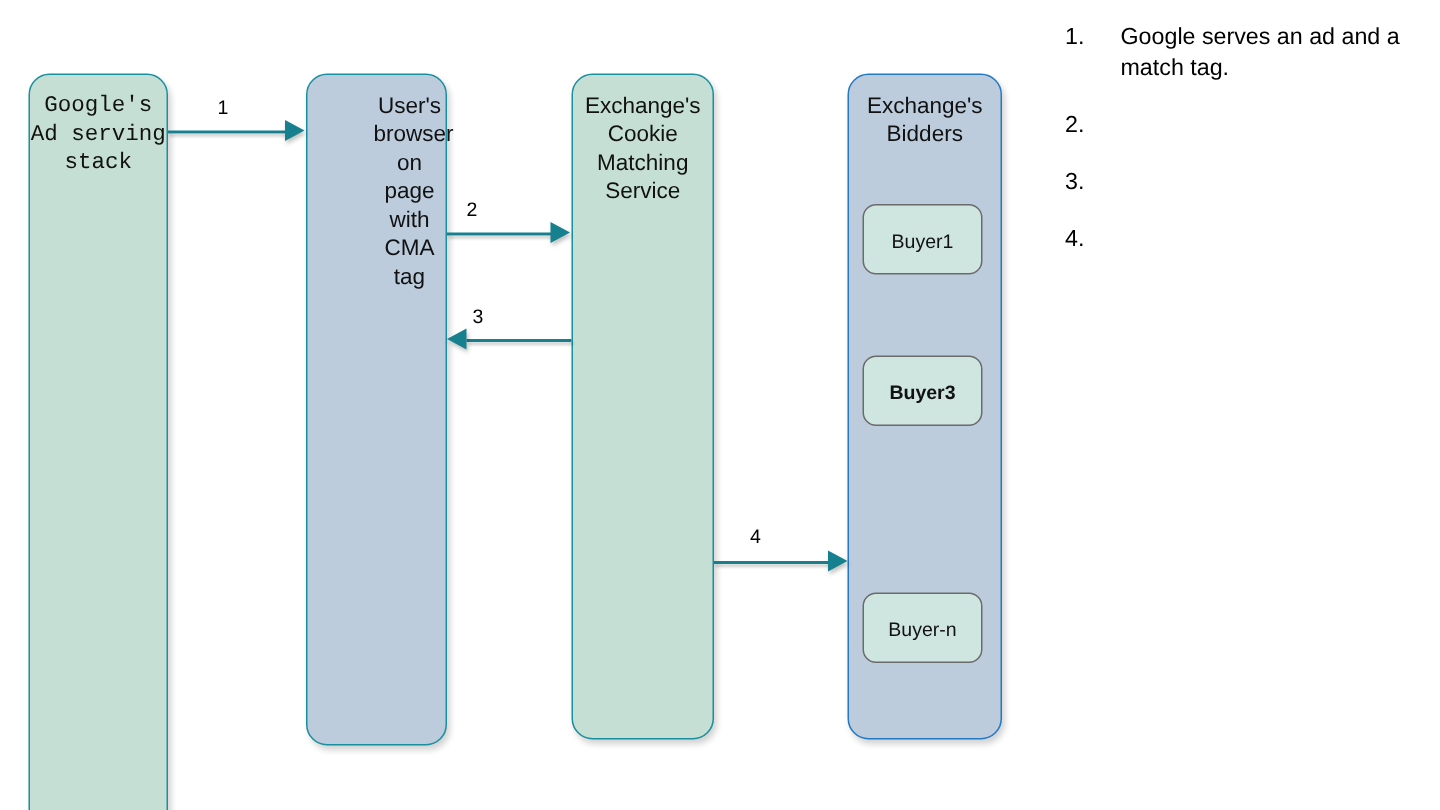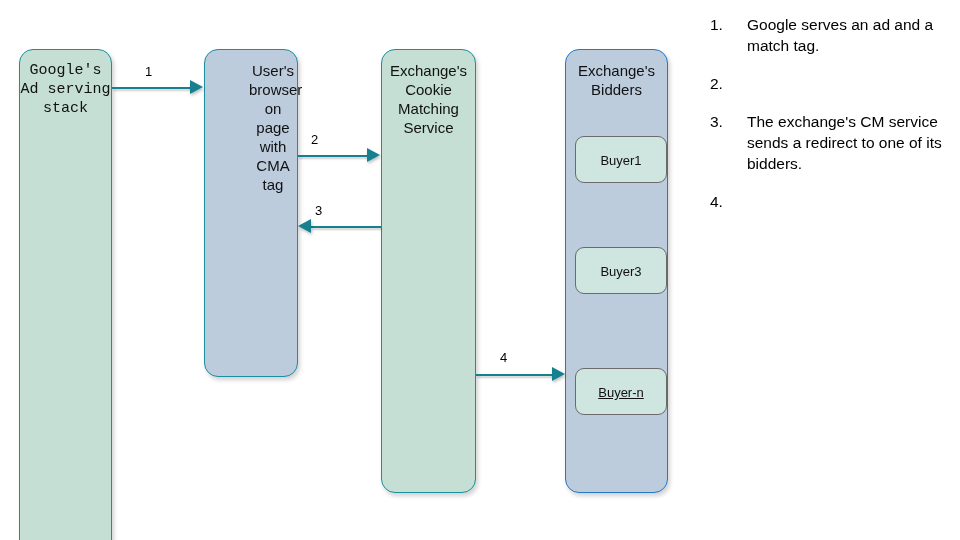--- a/index.html
+++ b/index.html
@@ -47,43 +47,43 @@
   .blue-box {
     background: #bcccdd;
     border: 1.6px solid #2379c4;
   }
   .blue-box-teal-edge {
     background: #bcccdd;
     border: 1.6px solid #1a8f9e;
   }
 
   #box-google     { left: 19px;  top: 49px;  width: 93px;  height: 515px; font-family: Liberation Mono, monospace; }
-  #box-browser    { left: 204px; top: 49px;  width: 94px;  height: 328px; padding-left: 44px; }
+  #box-browser    { left: 204px; top: 49px;  width: 94px;  height: 448px; padding-left: 44px; }
   #box-cms        { left: 381px; top: 49px;  width: 95px;  height: 444px; }
   #box-bidders    { left: 565px; top: 49px;  width: 103px; height: 444px; }
 
   
   .buyer-box {
     position: absolute;
     box-sizing: border-box;
-    width: 92px;
+    width: 80px;
     height: 47px;
     left: 575px;
     background: #cfe5e0;
     border: 1.2px solid #6b6b6b;
     border-radius: 9px;
     font-size: 13px;
     line-height: 47px;
     text-align: center;
     color: #111111;
   }
   #buyer-1 { top: 136px; }
   #buyer-2 { top: 194px; }
-  #buyer-3 { top: 247px; }
-  #buyer-n { top: 368px; text-decoration: underline; }
+  #buyer-3 { top: 237px; font-weight: bold; }
+  #buyer-n { top: 395px; }
 
   
   .arrow-line {
     position: absolute;
     height: 0;
     border-top: 2px solid #17808f;
     box-shadow: 1px 2px 2px rgba(0,0,0,0.20);
   }
   .arrow-head {
     position: absolute;
@@ -201,20 +201,19 @@
   <ol id="steps-list" style="list-style:none;margin:0;padding:0;">
     <li class="step-item">
       <span class="step-num">1.</span>
       <span class="step-text">Google serves an ad and a match tag.</span>
     </li>
     <li class="step-item">
       <span class="step-num">2.</span>
     </li>
     <li class="step-item">
       <span class="step-num">3.</span>
-      <span class="step-text">The exchange's CM service sends a redirect to one of its bidders.</span>
     </li>
     <li class="step-item">
       <span class="step-num">4.</span>
     </li>
   </ol>
 
 </div>
 
 </body></html>

